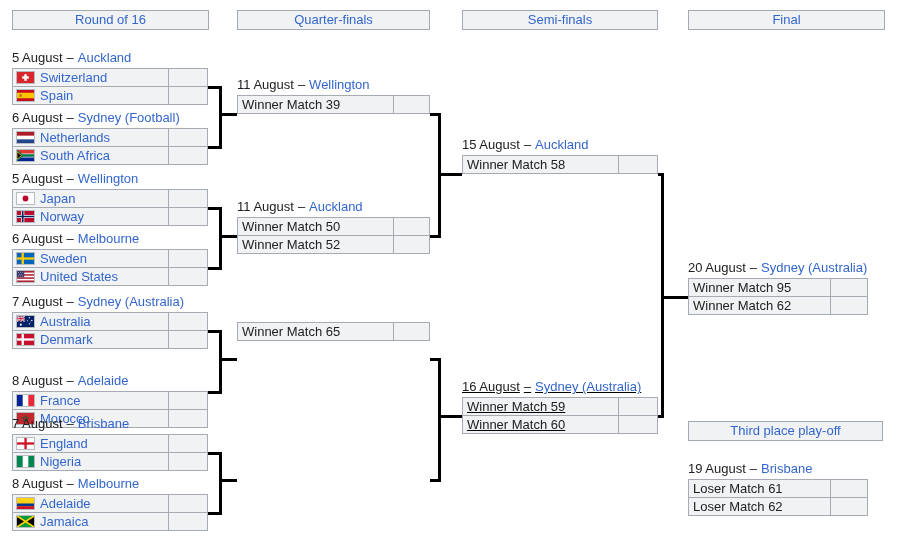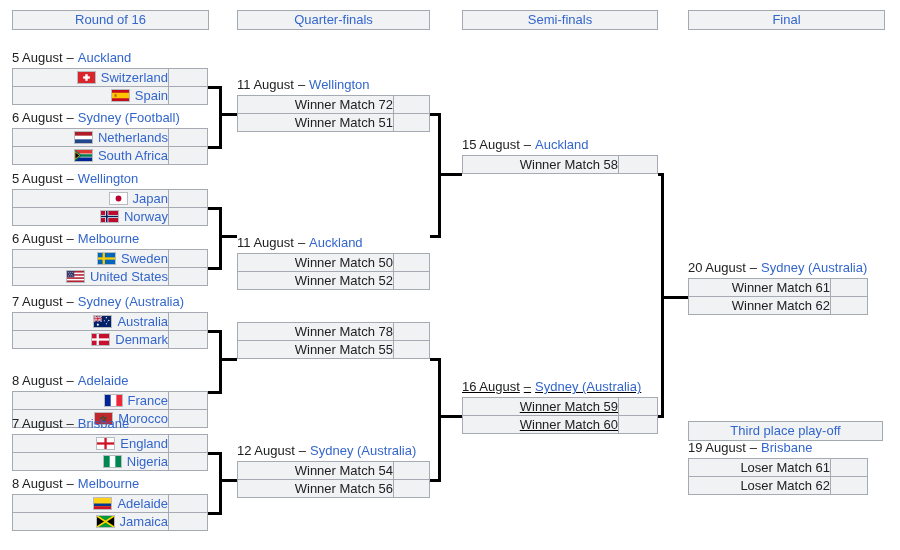--- a/index.html
+++ b/index.html
@@ -12,21 +12,21 @@
     border:1px solid #a2a9b1;background:#f1f2f4;color:#3366cc;
     font-size:13px;text-align:center;white-space:nowrap;
   }
   .match{position:absolute;}
   .mlabel{
     font-size:13px;color:#202122;height:16px;line-height:16px;
     white-space:nowrap;margin:0 0 2px 0;
   }
   .dash{margin:0 4px;color:#202122;}
   .venue{color:#3366cc;}
-  .mtable{border-collapse:collapse;table-layout:fixed;text-align:right;}
+  .mtable{border-collapse:collapse;table-layout:fixed;}
   .mtable td{
     border:1px solid #a6abb3;background:#f1f2f4;height:17px;
     font-size:13px;padding:0;vertical-align:middle;overflow:hidden;
   }
   .ncell{white-space:nowrap;}
   .tlink{color:#3366cc;}
   .tplain{color:#202122;padding-left:4px;}
   .flag{
     display:inline-block;width:17px;height:11px;margin:0 6px 0 4px;
     vertical-align:-1px;box-shadow:0 0 0 1px #b8bcc0;line-height:0;
@@ -257,69 +257,46 @@
             <td class="scell" style="width:38px"></td>
           </tr>
         </tbody>
       </table>
     </div>
     <div class="match" style="left: 237px; top: 77px;">
       <div class="mlabel"><span>11 August</span><span class="dash">–</span><span class="venue">Wellington</span></div>
       <table class="mtable">
         <tbody>
           <tr>
-            <td class="ncell" style="width:155px"><span class="tplain">Winner Match 72</span></td>
+            <td class="ncell" style="width:155px"><span class="tplain">Winner Match 39</span></td>
             <td class="scell" style="width:35px"></td>
           </tr>
-          <tr>
-            <td class="ncell" style="width:155px"><span class="tplain">Winner Match 51</span></td>
-            <td class="scell" style="width:35px"></td>
-          </tr>
-        </tbody>
-      </table>
-    </div>
-    <div class="match" style="left: 237px; top: 199px; margin-top: 36px;">
+        </tbody>
+      </table>
+    </div>
+    <div class="match" style="left: 237px; top: 199px;">
       <div class="mlabel"><span>11 August</span><span class="dash">–</span><span class="venue">Auckland</span></div>
       <table class="mtable">
         <tbody>
           <tr>
             <td class="ncell" style="width:155px"><span class="tplain">Winner Match 50</span></td>
             <td class="scell" style="width:35px"></td>
           </tr>
           <tr>
             <td class="ncell" style="width:155px"><span class="tplain">Winner Match 52</span></td>
             <td class="scell" style="width:35px"></td>
           </tr>
         </tbody>
       </table>
     </div>
     <div class="match" style="left: 237px; top: 322px;">
       <table class="mtable">
         <tbody>
           <tr>
-            <td class="ncell" style="width:155px"><span class="tplain">Winner Match 78</span></td>
-            <td class="scell" style="width:35px"></td>
-          </tr>
-          <tr>
-            <td class="ncell" style="width:155px"><span class="tplain">Winner Match 55</span></td>
-            <td class="scell" style="width:35px"></td>
-          </tr>
-        </tbody>
-      </table>
-    </div>
-    <div class="match" style="left: 237px; top: 443px;">
-      <div class="mlabel"><span>12 August</span><span class="dash">–</span><span class="venue">Sydney (Australia)</span></div>
-      <table class="mtable">
-        <tbody>
-          <tr>
-            <td class="ncell" style="width:155px"><span class="tplain">Winner Match 54</span></td>
-            <td class="scell" style="width:35px"></td>
-          </tr>
-          <tr>
-            <td class="ncell" style="width:155px"><span class="tplain">Winner Match 56</span></td>
+            <td class="ncell" style="width:155px"><span class="tplain">Winner Match 65</span></td>
             <td class="scell" style="width:35px"></td>
           </tr>
         </tbody>
       </table>
     </div>
     <div class="match" style="left: 462px; top: 137px;">
       <div class="mlabel"><span>15 August</span><span class="dash">–</span><span class="venue">Auckland</span></div>
       <table class="mtable">
         <tbody>
           <tr>
@@ -342,31 +319,31 @@
             <td class="scell" style="width:38px"></td>
           </tr>
         </tbody>
       </table>
     </div>
     <div class="match" style="left: 688px; top: 260px;">
       <div class="mlabel"><span>20 August</span><span class="dash">–</span><span class="venue">Sydney (Australia)</span></div>
       <table class="mtable">
         <tbody>
           <tr>
-            <td class="ncell" style="width:141px"><span class="tplain">Winner Match 61</span></td>
+            <td class="ncell" style="width:141px"><span class="tplain">Winner Match 95</span></td>
             <td class="scell" style="width:36px"></td>
           </tr>
           <tr>
             <td class="ncell" style="width:141px"><span class="tplain">Winner Match 62</span></td>
             <td class="scell" style="width:36px"></td>
           </tr>
         </tbody>
       </table>
     </div>
-    <div class="match" style="left: 688px; top: 440px;">
+    <div class="match" style="left: 688px; top: 461px;">
       <div class="mlabel"><span>19 August</span><span class="dash">–</span><span class="venue">Brisbane</span></div>
       <table class="mtable">
         <tbody>
           <tr>
             <td class="ncell" style="width:141px"><span class="tplain">Loser Match 61</span></td>
             <td class="scell" style="width:36px"></td>
           </tr>
           <tr>
             <td class="ncell" style="width:141px"><span class="tplain">Loser Match 62</span></td>
             <td class="scell" style="width:36px"></td>

